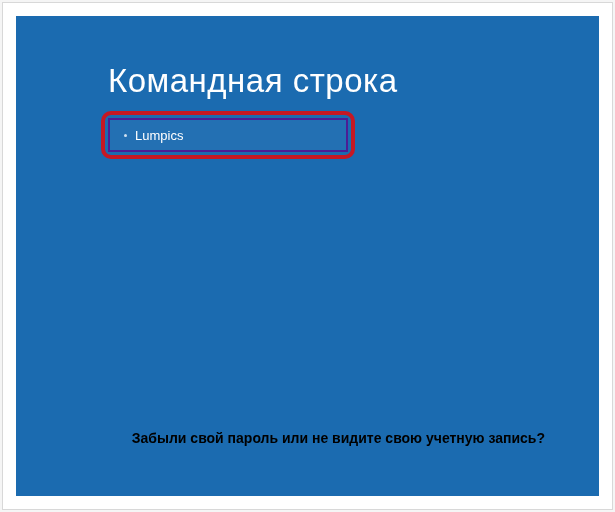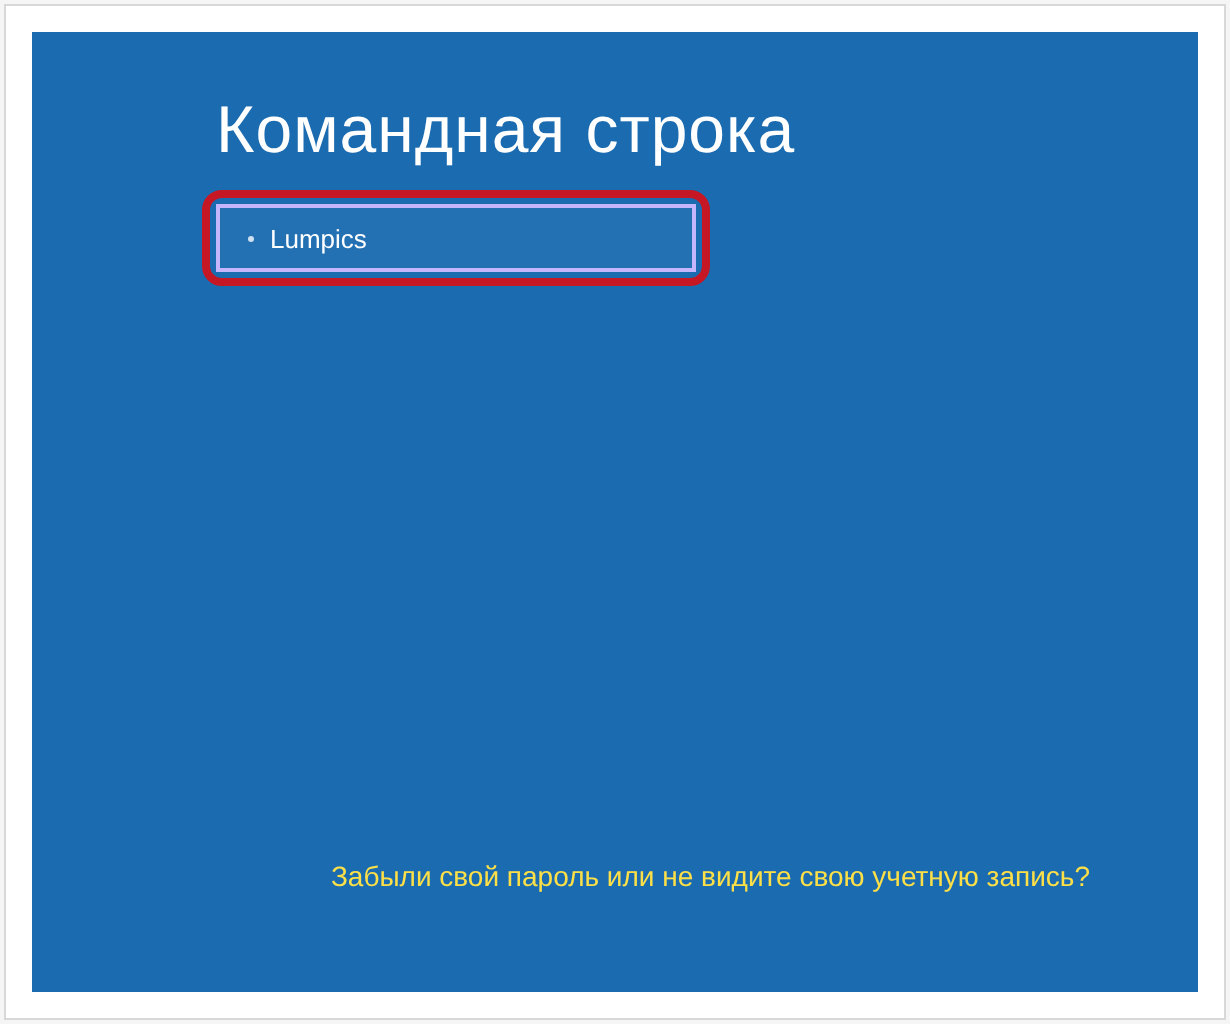--- a/index.html
+++ b/index.html
@@ -23,38 +23,38 @@
       position: relative;
     }
     .winre-screen {
       position: absolute;
       top: 13px;
       left: 13px;
       right: 13px;
       bottom: 13px;
       background: #1b6bb0;
       color: #ffffff;
-      padding: 30px 92px 0 92px;
+      padding: 46px 92px 0 92px;
     }
     .page-title {
       font-size: 33px;
       font-weight: 300;
       letter-spacing: 0.5px;
       margin-bottom: 18px;
     }
     .subtitle {
       font-size: 11px;
       font-weight: 400;
       color: #e8eef6;
       margin-bottom: 22px;
     }
     .account-item {
       width: 240px;
       height: 34px;
-      border: 2px solid #c4b5fd;
+      border: 2px solid #4c1d95;
       background: rgba(255,255,255,0.04);
       display: flex;
       align-items: center;
       padding-left: 14px;
       font-size: 13px;
       font-weight: 400;
       cursor: pointer;
       position: relative;
     }
     .account-item .bullet {
@@ -77,22 +77,22 @@
     }
     .account-wrap {
       position: relative;
       width: 240px;
     }
     .forgot-link {
       position: absolute;
       bottom: 50px;
       right: 54px;
       font-size: 14px;
-      font-weight: 400;
-      color: #fde047;
+      font-weight: 700;
+      color: #000000;
       cursor: pointer;
     }
   </style>
 </head>
 <body>
 
 <div class="outer-frame">
   <div class="winre-screen">
 
     <h1 class="page-title">Командная строка</h1>

